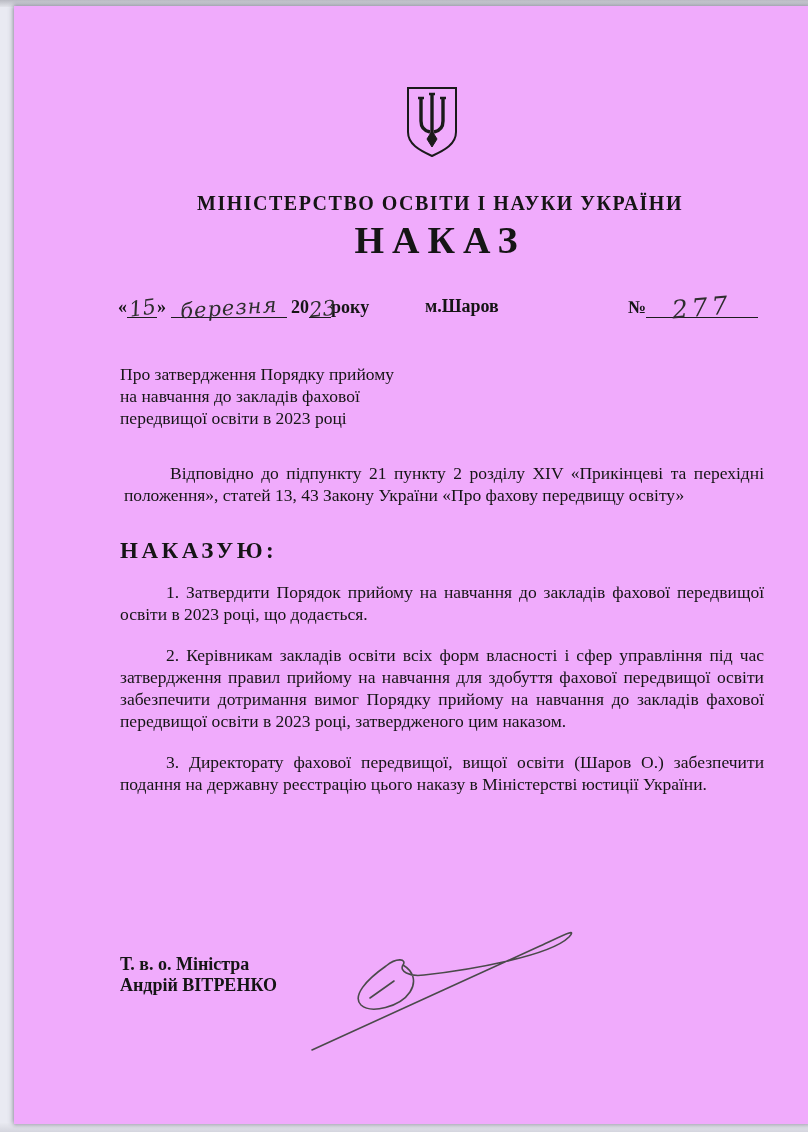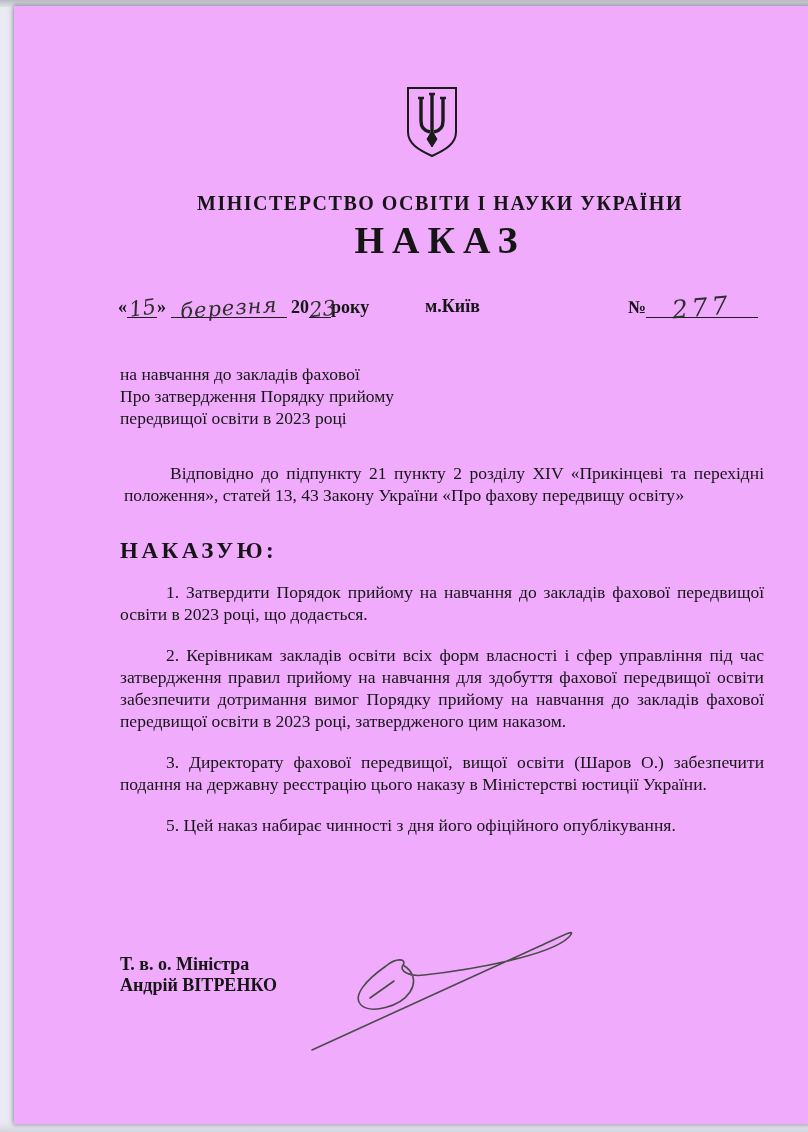--- a/index.html
+++ b/index.html
@@ -80,38 +80,37 @@
 
   <div class="ministry">МІНІСТЕРСТВО ОСВІТИ І НАУКИ УКРАЇНИ</div>
   <div class="doc-title">НАКАЗ</div>
 
   <div class="date-row">
     <span class="date-left">
       <span>«</span><span class="blank blank-day"><span class="hand hand-day">15</span></span><span>»</span>
       <span class="blank blank-month"><span class="hand hand-month">березня</span></span>
       <span>20</span><span class="blank blank-year"><span class="hand hand-year">23</span></span><span>року</span>
     </span>
-    <span class="city">м.Київ</span>
+    <span class="city">м.Шаров</span>
     <span class="num-group">
       <span>№</span><span class="blank blank-number"><span class="hand hand-number">277</span></span>
     </span>
   </div>
 
   <div class="body-text">
     <div class="subject">
+      <div>Про затвердження Порядку прийому</div>
       <div>на навчання до закладів фахової</div>
-      <div>Про затвердження Порядку прийому</div>
       <div>передвищої освіти в 2023 році</div>
     </div>
     <p class="intro">Відповідно до підпункту 21 пункту 2 розділу XIV «Прикінцеві та перехідні положення», статей 13, 43 Закону України «Про фахову передвищу освіту»</p>
     <p class="order-word">НАКАЗУЮ:</p>
     <p class="item">1. Затвердити Порядок прийому на навчання до закладів фахової передвищої освіти в 2023 році, що додається.</p>
     <p class="item">2. Керівникам закладів освіти всіх форм власності і сфер управління під час затвердження правил прийому на навчання для здобуття фахової передвищої освіти забезпечити дотримання вимог Порядку прийому на навчання до закладів фахової передвищої освіти в 2023 році, затвердженого цим наказом.</p>
     <p class="item">3. Директорату фахової передвищої, вищої освіти (Шаров О.) забезпечити подання на державну реєстрацію цього наказу в Міністерстві юстиції України.</p>
-    <p class="item">5. Цей наказ набирає чинності з дня його офіційного опублікування.</p>
   </div>
 
   <div class="sig-row">
     <span>Т. в. о. Міністра</span>
     <span>Андрій ВІТРЕНКО</span>
   </div>
   <div class="signature-svg">
     <svg viewBox="0 0 300 160" width="300" height="160" fill="none" stroke="#4a4a4a" stroke-width="1.6" stroke-linecap="round">
       <path d="M10 142
                C 62 118, 168 70, 238 38

